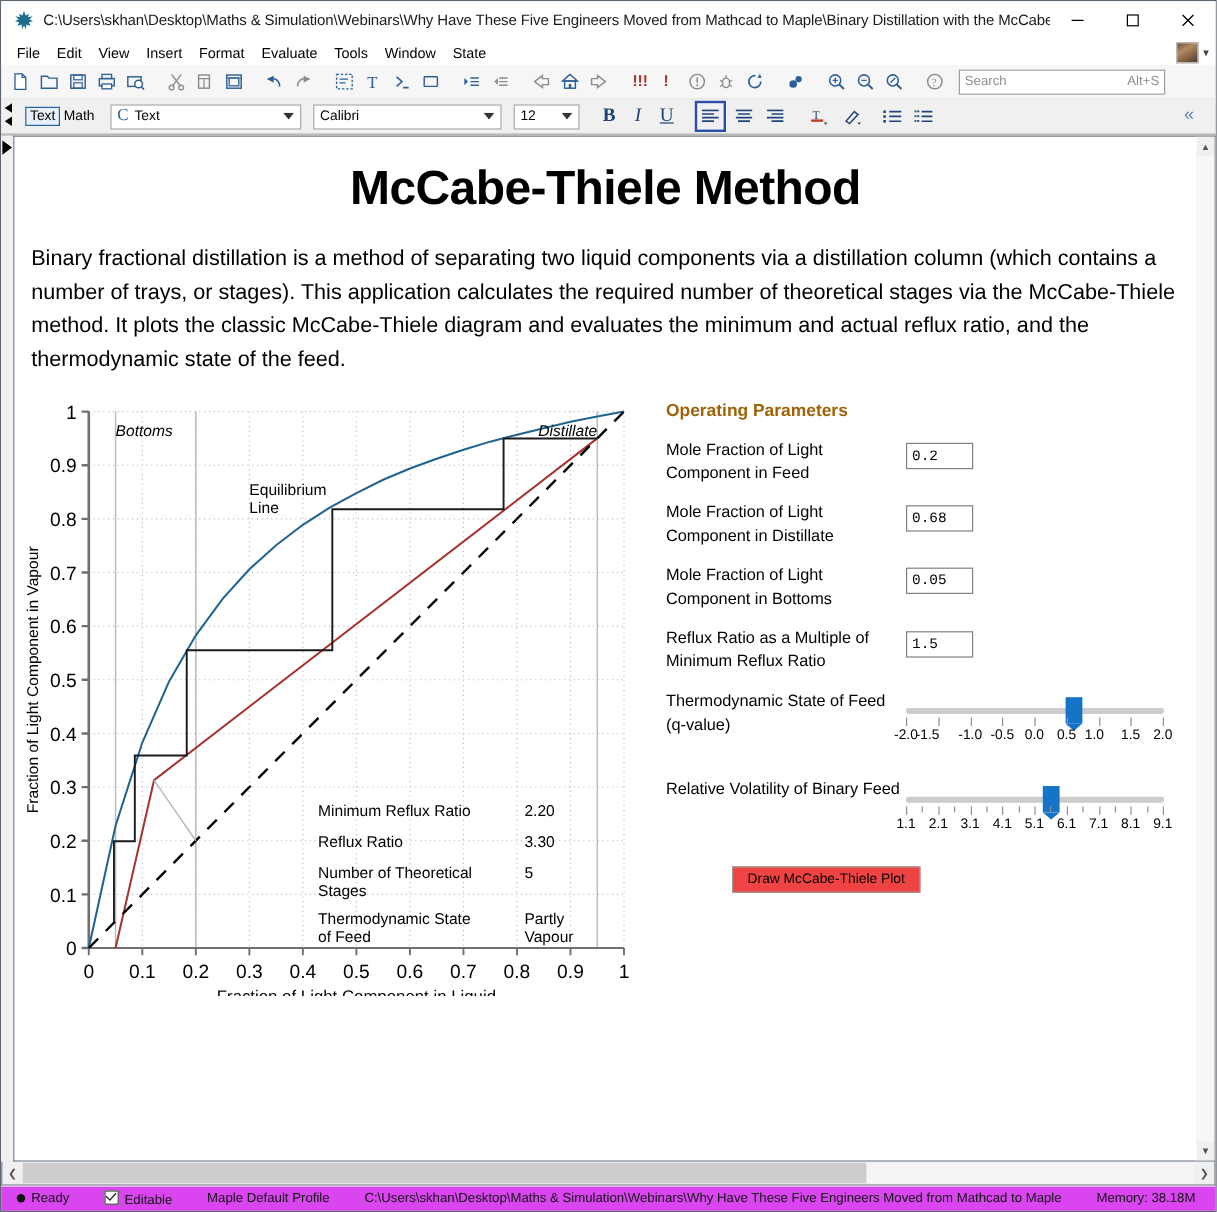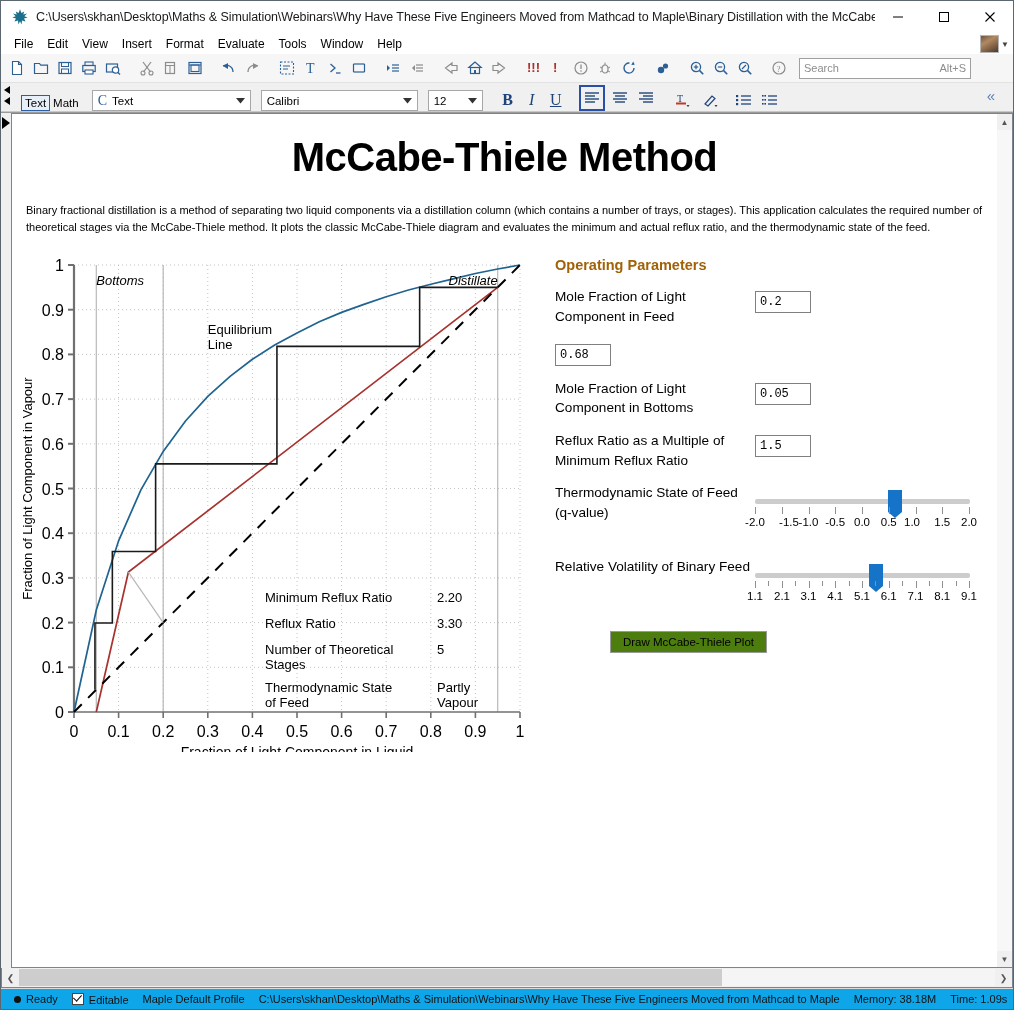--- a/index.html
+++ b/index.html
@@ -65,21 +65,21 @@
   .tb-ico.grey{color:#8c8c8c;}
   .tb-sep{width:10px;flex:0 0 10px;}
   .searchbox{
     margin-left:8px;width:162px;height:19px;border:1px solid #a0a0a0;background:#fff;
     display:flex;align-items:center;justify-content:space-between;padding:0 4px;
     font-size:11px;color:#8d8d8d;flex:0 0 162px;
   }
 
   
   .toolbar2{
-    height:28px;flex:0 0 28px;background:#f0f0f0;display:flex;align-items:flex-end;
+    height:28px;flex:0 0 28px;background:#f0f0f0;display:flex;align-items:center;
     padding-left:4px;border-bottom:1px solid #c8c8c8;position:relative;
   }
   .tm-group{display:flex;align-items:center;margin-left:16px;}
   .tm-btn{
     font-size:11.5px;padding:1px 3px;color:#000;
   }
   .tm-btn.sel{border:1px solid #2a5fa5;background:#e7eff8;}
   .combo{
     height:19px;border:1px solid #a7a7a7;background:#fff;display:flex;align-items:center;
     margin-left:10px;font-size:11.5px;color:#000;padding-left:5px;position:relative;
@@ -129,41 +129,41 @@
     height:20px;flex:0 0 20px;display:flex;align-items:center;background:#f0f0f0;
     border-left:1px solid #7a8591;border-right:1px solid #7a8591;border-bottom:1px solid #7a8591;
     box-sizing:border-box;
   }
   .hs-btn{width:17px;height:17px;display:flex;align-items:center;justify-content:center;color:#555;font-size:9px;}
   .hs-track{flex:1 1 auto;height:17px;background:#f5f5f5;position:relative;}
   .hs-thumb{position:absolute;left:0;top:0;height:17px;width:72%;background:#cdcdcd;}
 
   
   .statusbar{
-    height:20px;flex:0 0 20px;background:#0ea5e9;display:flex;align-items:center;
-    font-size:11px;color:#111;padding-left:6px;gap:0;border-top:1px solid #dcdcdc;
+    height:20px;flex:0 0 20px;background:#d946ef;display:flex;align-items:center;
+    font-size:11px;color:#111;padding-left:6px;gap:15px;border-top:1px solid #dcdcdc;
   }
   .sb-item{padding:0 7px;white-space:nowrap;}
   .dot{width:7px;height:7px;border-radius:50%;background:#111;display:inline-block;margin-right:5px;}
   .chk{
     width:10px;height:10px;border:1px solid #444;display:inline-block;position:relative;
     margin-right:5px;vertical-align:-1px;background:#fff;
   }
   .chk:after{
     content:"";position:absolute;left:2px;top:-1px;width:4px;height:7px;
     border:solid #111;border-width:0 1.5px 1.5px 0;transform:rotate(42deg);
   }
 
   
   .doc-title{
     text-align:center;font-weight:bold;font-size:40px;line-height:1.45;
     color:#000;margin:14px 20px 0 20px;letter-spacing:-0.5px;
   }
   .doc-para{
-    margin:16px 14px 0 14px;font-size:11px;line-height:1.55;color:#000;
+    margin:16px 14px 0 14px;font-size:18px;line-height:1.55;color:#000;
     text-align:left;
   }
 
   .content-row{display:flex;margin-top:16px;}
 
   
   .plotbox{width:525px;flex:0 0 525px;position:relative;height:500px;}
   .plotbox svg{display:block;}
 
   
@@ -185,21 +185,21 @@
   }
   .sthumb:after{
     content:"";position:absolute;left:0;bottom:-6px;width:0;height:0;
     border-left:7px solid transparent;border-right:7px solid transparent;border-top:6px solid #1574c8;
   }
   .sticks{position:relative;height:8px;margin-top:3px;}
   .stick{position:absolute;top:0;width:1px;height:7px;background:#8f8f8f;}
   .slabels{position:relative;height:15px;margin-top:1px;font-size:11.5px;color:#000;}
   .slabel{position:absolute;top:0;transform:translateX(-50%);white-space:nowrap;}
   .drawbtn{
-    margin-top:26px;margin-left:55px;width:155px;height:20px;background:#4d7c0f;
+    margin-top:26px;margin-left:55px;width:155px;height:20px;background:#ef4444;
     border:1px solid #9a9a9a;display:flex;align-items:center;justify-content:center;
     font-size:11.5px;color:#000;
   }
 </style>
 </head>
 <body>
 
 <div class="app">
 
   <div class="titlebar">
@@ -231,21 +231,21 @@
 
   <div class="menubar">
     <div class="menuitem">File</div>
     <div class="menuitem">Edit</div>
     <div class="menuitem">View</div>
     <div class="menuitem">Insert</div>
     <div class="menuitem">Format</div>
     <div class="menuitem">Evaluate</div>
     <div class="menuitem">Tools</div>
     <div class="menuitem">Window</div>
-    <div class="menuitem">Help</div>
+    <div class="menuitem">State</div>
     <div class="menu-right">
       <div class="avatar-thumb"></div>
       <div class="tiny-caret">▼</div>
     </div>
   </div>
 
   <div class="toolbar1">
     <div class="tb-ico">
       <svg width="16" height="16">
           <path d="M3.5 1.5h6l3 3v10h-9z" fill="#fff" stroke="#2c5f96" stroke-width="1.1"></path>
@@ -674,20 +674,21 @@
 
           <div class="params">
             <div class="params-title">Operating Parameters</div>
 
             <div class="prow">
               <div class="plabel">Mole Fraction of Light Component in Feed</div>
               <div class="pfield">0.2</div>
             </div>
 
             <div class="prow">
+              <div class="plabel">Mole Fraction of Light Component in Distillate</div>
               <div class="pfield">0.68</div>
             </div>
 
             <div class="prow">
               <div class="plabel">Mole Fraction of Light Component in Bottoms</div>
               <div class="pfield">0.05</div>
             </div>
 
             <div class="prow">
               <div class="plabel">Reflux Ratio as a Multiple of Minimum Reflux Ratio</div>
@@ -706,21 +707,21 @@
                     <div class="stick" style="left: 53.5px; height: 7px;"></div>
                     <div class="stick" style="left: 80.25px; height: 7px;"></div>
                     <div class="stick" style="left: 107px; height: 7px;"></div>
                     <div class="stick" style="left: 133.75px; height: 7px;"></div>
                     <div class="stick" style="left: 160.5px; height: 7px;"></div>
                     <div class="stick" style="left: 187.25px; height: 7px;"></div>
                     <div class="stick" style="left: 214px; height: 7px;"></div>
                   </div>
                 <div class="slabels" id="labels-0">
                     <div class="slabel" style="left: 0px;">-2.0</div>
-                    <div class="slabel" style="left: 34px;">-1.5</div>
+                    <div class="slabel" style="left: 18px;">-1.5</div>
                     <div class="slabel" style="left: 53.5px;">-1.0</div>
                     <div class="slabel" style="left: 80.25px;">-0.5</div>
                     <div class="slabel" style="left: 107px;">0.0</div>
                     <div class="slabel" style="left: 133.75px;">0.5</div>
                     <div class="slabel" style="left: 157px;">1.0</div>
                     <div class="slabel" style="left: 187.25px;">1.5</div>
                     <div class="slabel" style="left: 214px;">2.0</div>
                   </div>
               </div>
             </div>

